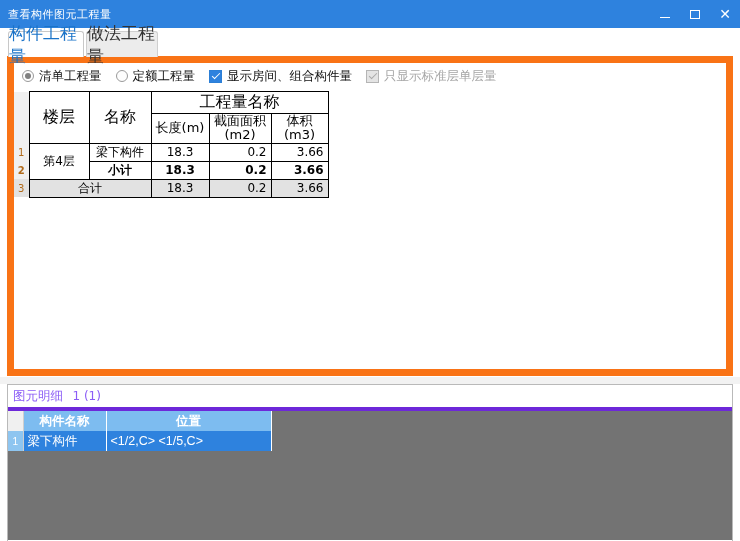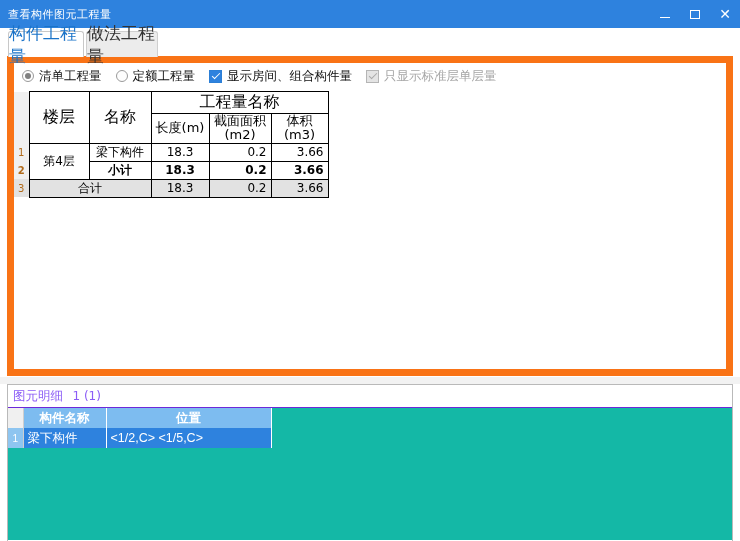--- a/index.html
+++ b/index.html
@@ -126,21 +126,21 @@
   }
   .detail-label {
     position: absolute; left: 5px; top: 3px; font-size: 12.5px; color: #8b5cf6;
     white-space: nowrap;
   }
   .detail-count {
     font-family: "DejaVu Sans", sans-serif; font-size: 12px; margin-left: 6px;
   }
   .dgrid-wrap {
     position: absolute; left: 0; top: 22px; width: 100%; bottom: 1px;
-    background: #14b8a6; border-top: 1px solid #6d28d9;
+    background: #737373; border-top: 4px solid #6d28d9;
   }
   .dgrid { border-collapse: collapse; table-layout: fixed; font-size: 12.5px; }
   .dgrid th, .dgrid td { padding: 0 4px; height: 20px; }
   .dg-gutter {
     width: 15px; background: #f0f0f0; color: #b06a1a; font-size: 10px;
     text-align: center; font-weight: normal;
     border-right: 1px solid #cfcfcf; padding: 0 !important;
   }
   .dg-gutter.sel { background: #8ec5f0; color: #ffffff; }
   .dgrid th.hd {

